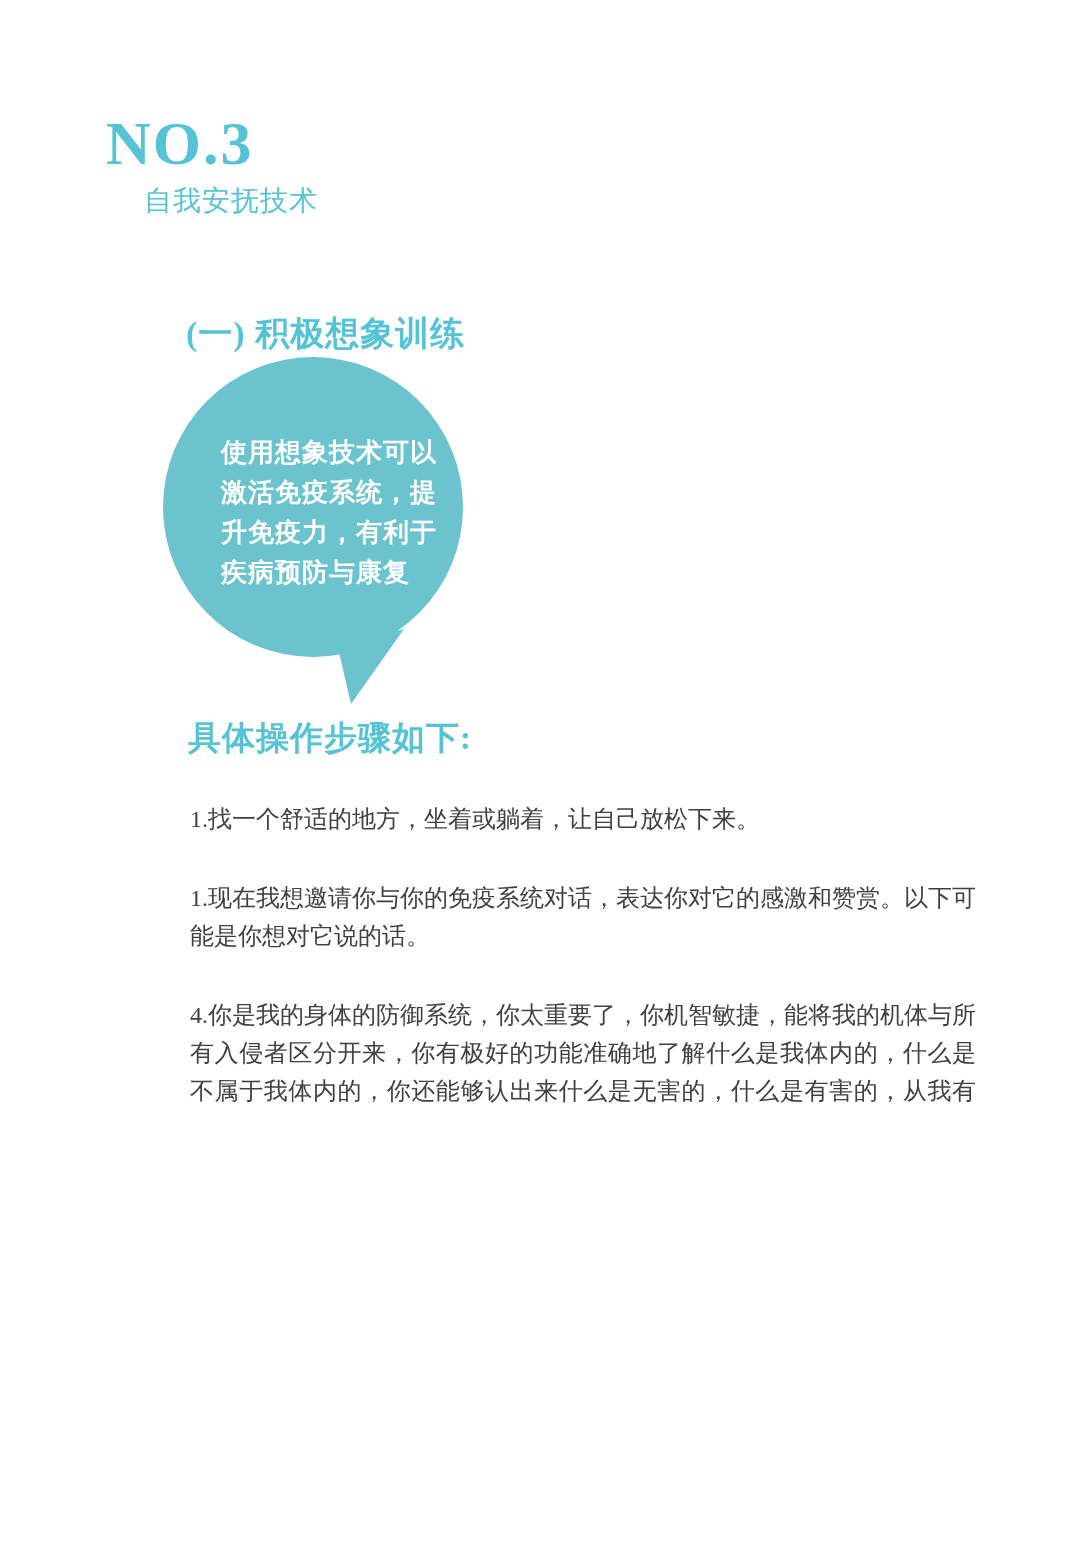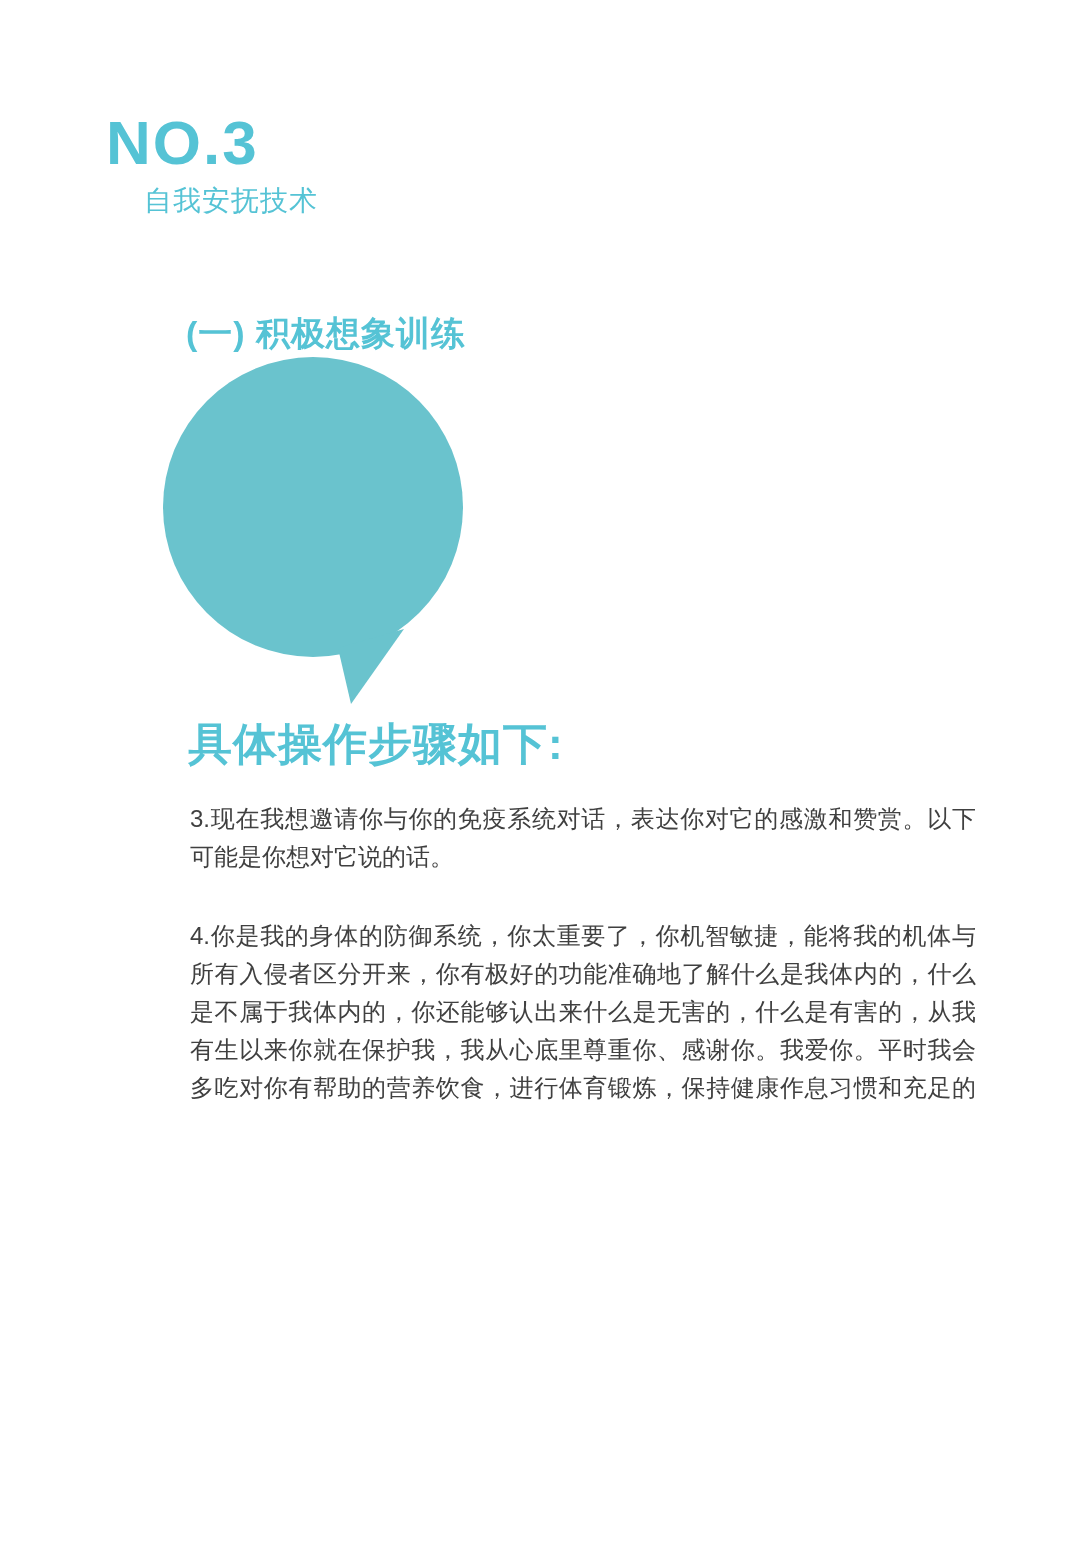--- a/index.html
+++ b/index.html
@@ -10,21 +10,21 @@
     --page-bg: #ffffff;
   }
   * { box-sizing: border-box; }
   html, body { margin: 0; padding: 0; background: #ffffff; }
   .page {
     position: relative;
     width: 1080px;
     height: 1109px;
     background: var(--page-bg);
     overflow: hidden;
-    font-family: Liberation Sans, sans-serif;
+    font-family: Liberation Serif, serif;
   }
   .chapter-no {
     position: absolute;
     left: 106px;
     top: 112px;
     font-size: 62px;
     font-weight: 800;
     letter-spacing: 2px;
     line-height: 1;
     color: var(--accent);
@@ -69,21 +69,21 @@
     font-weight: 700;
     line-height: 40px;
     letter-spacing: 1px;
     white-space: nowrap;
   }
   .steps-heading {
     position: absolute;
     left: 188px;
     top: 720px;
     margin: 0;
-    font-size: 44px;
+    font-size: 33px;
     font-weight: 600;
     letter-spacing: 1px;
     line-height: 1.1;
     color: var(--accent);
     text-align: right;
   }
   .body-text {
     position: absolute;
     left: 190px;
     top: 800px;
@@ -115,24 +115,31 @@
 
   <div class="chapter-title">自我安抚技术</div>
 
   <h2 class="section-heading">(一) 积极想象训练</h2>
 
   <div class="bubble">
     <svg width="300" height="360" viewBox="0 0 300 360" aria-hidden="true">
       <circle class="bubble-fill" cx="150" cy="157" r="150"></circle>
       <polygon class="bubble-fill" points="175,298 241,279 188,354"></polygon>
     </svg>
+    <div class="bubble-text">
+      <div>使用想象技术可以</div>
+      <div>激活免疫系统，提</div>
+      <div>升免疫力，有利于</div>
+      <div>疾病预防与康复</div>
+    </div>
   </div>
 
   <h3 class="steps-heading">具体操作步骤如下:</h3>
 
   <div class="body-text">
-    <p class="para">3.现在我想邀请你与你的免疫系统对话，表达你对它的感激和赞赏。以下可能是你想对它说的话。</p>
+    <p class="para">1.找一个舒适的地方，坐着或躺着，让自己放松下来。</p>
+    <p class="para">1.现在我想邀请你与你的免疫系统对话，表达你对它的感激和赞赏。以下可能是你想对它说的话。</p>
     <p class="para">4.你是我的身体的防御系统，你太重要了，你机智敏捷，能将我的机体与所有入侵者区分开来，你有极好的功能准确地了解什么是我体内的，什么是不属于我体内的，你还能够认出来什么是无害的，什么是有害的，从我有生以来你就在保护我，我从心底里尊重你、感谢你。我爱你。平时我会多吃对你有帮助的营养饮食，进行体育锻炼，保持健康作息习惯和充足的睡眠，希望你能感受到我的爱。</p>
   </div>
 
   <div class="page-number">/46</div>
 
 </div>
 
 </body></html>

